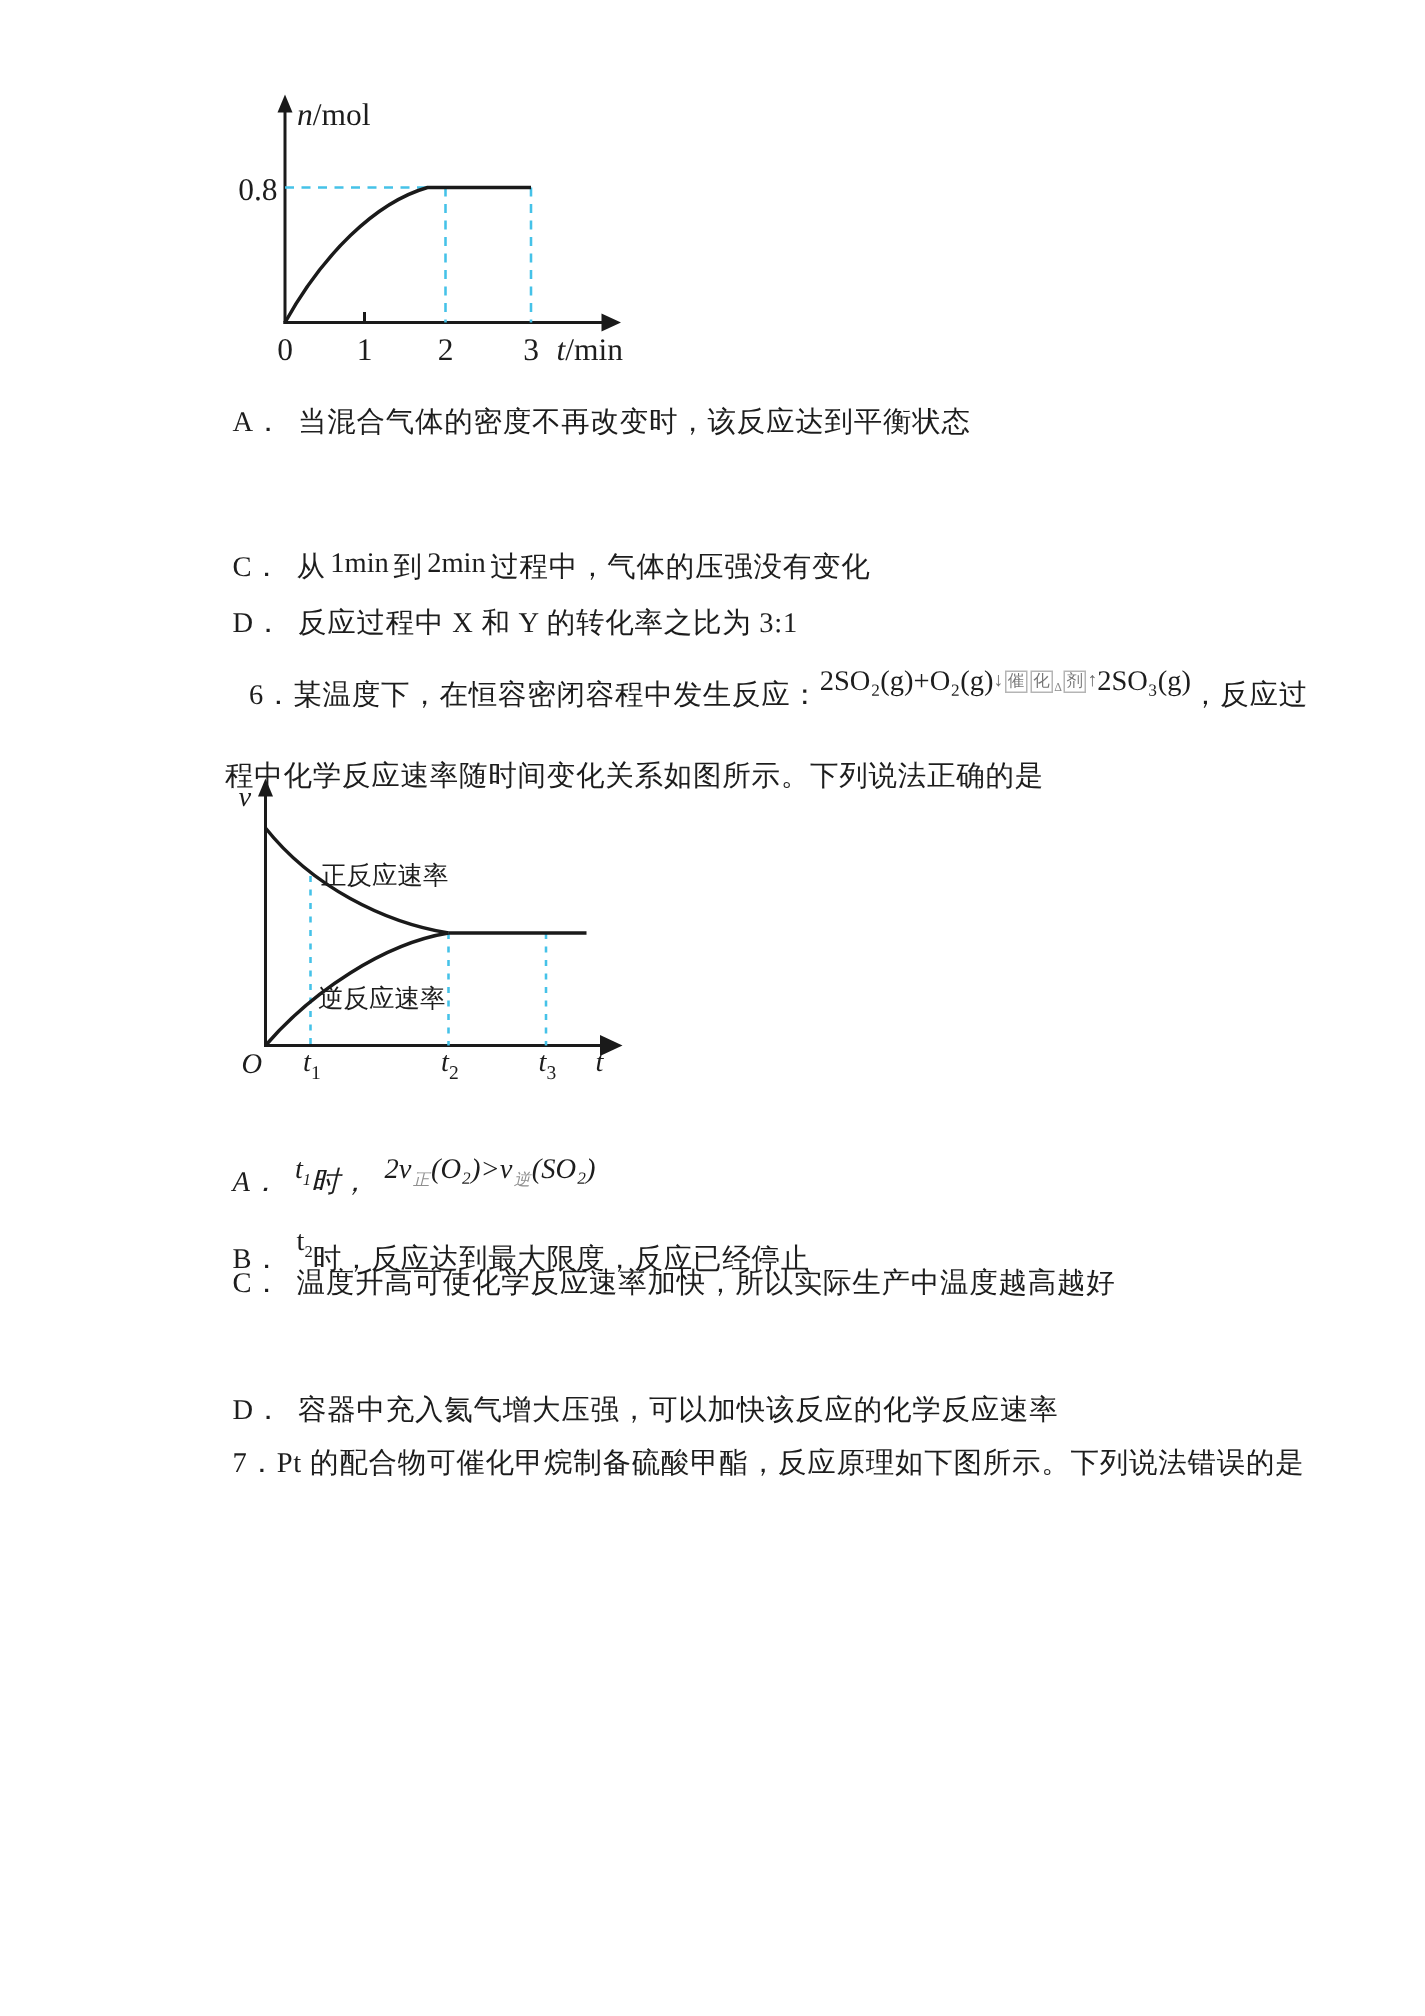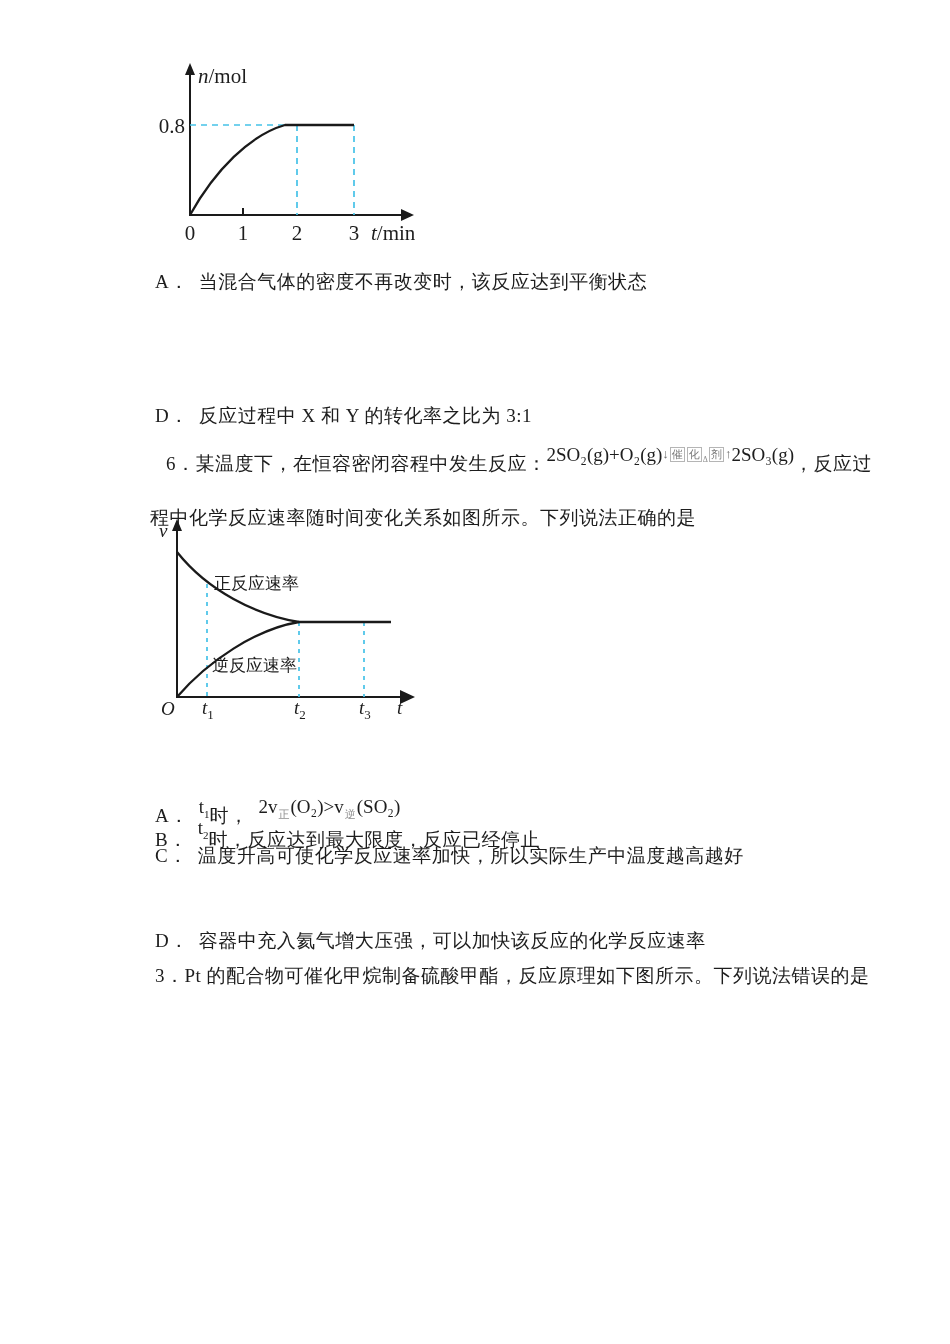--- a/index.html
+++ b/index.html
@@ -48,20 +48,23 @@
     <text x="142" y="182" font-size="21" text-anchor="middle">2</text>
     <text x="199" y="182" font-size="21" text-anchor="middle">3</text>
     <text x="216" y="182" font-size="21"><tspan font-style="italic">t</tspan><tspan>/min</tspan></text>
   </svg>
 
   <p class="line" style="left:155px;top:250px;">
     <span class="lbl">A．</span><span>当混合气体的密度不再改变时，该反应达到平衡状态</span>
   </p>
 
 
+  <p class="line" style="left:155px;top:347px;">
+    <span class="lbl">C．</span><span>从</span><span class="raised-sm fml">1min</span><span>到</span><span class="raised-sm fml">2min</span><span>过程中，气体的压强没有变化</span>
+  </p>
 
   <p class="line" style="left:155px;top:384px;">
     <span class="lbl">D．</span><span>反应过程中 X 和 Y 的转化率之比为 3:1</span>
   </p>
 
   <p class="line" style="left:155px;top:432px;margin-left:11px;">
     <span>6．某温度下，在恒容密闭容程中发生反应：</span><span class="raised fml"><span>2SO₂(g)+O₂(g)</span><span class="garble"><span>↓</span><span class="tofu">催</span><span class="tofu">化</span><sub class="gsub">Δ</sub><span class="tofu">剂</span><span>↑</span></span><span>2SO₃(g)</span></span><span>，反应过</span>
   </p>
   <p class="line" style="left:150px;top:486px;">
     <span>程中化学反应速率随时间变化关系如图所示。下列说法正确的是</span>
@@ -85,33 +88,33 @@
     <text x="9" y="22" font-size="19" font-style="italic">v</text>
     <text x="64" y="74" font-size="17">正反应速率</text>
     <text x="62" y="156" font-size="17">逆反应速率</text>
     <text x="11" y="200" font-size="19" font-style="italic">O</text>
     <text x="52" y="199" font-size="19"><tspan font-style="italic">t</tspan><tspan dy="5" font-size="13">1</tspan></text>
     <text x="144" y="199" font-size="19"><tspan font-style="italic">t</tspan><tspan dy="5" font-size="13">2</tspan></text>
     <text x="209" y="199" font-size="19"><tspan font-style="italic">t</tspan><tspan dy="5" font-size="13">3</tspan></text>
     <text x="247" y="199" font-size="19" font-style="italic">t</text>
   </svg>
 
-  <p class="line" style="left:155px;top:784px;">
+  <p class="line" style="left:155px;top:757px;font-style:italic;">
     <span class="lbl">A．</span><span class="raised fml"><span>t</span><sub style="font-size:11px;">1</sub></span><span>时，</span><span class="raised fml" style="margin-left:10px;"><span>2v</span><span class="fsub">正</span><span>(O₂)&gt;v</span><span class="fsub">逆</span><span>(SO₂)</span></span>
   </p>
 
   <p class="line" style="left:155px;top:808px;">
     <span class="lbl">B．</span><span class="raised fml" style="top:-12px;"><span>t</span><sub style="font-size:11px;">2</sub></span><span>时，反应达到最大限度，反应已经停止</span>
   </p>
 
   <p class="line" style="left:155px;top:824px;">
     <span class="lbl">C．</span><span>温度升高可使化学反应速率加快，所以实际生产中温度越高越好</span>
   </p>
 
   <p class="line" style="left:155px;top:909px;">
     <span class="lbl">D．</span><span>容器中充入氦气增大压强，可以加快该反应的化学反应速率</span>
   </p>
 
   <p class="line" style="left:155px;top:944px;">
-    <span>3．Pt 的配合物可催化甲烷制备硫酸甲酯，反应原理如下图所示。下列说法错误的是</span>
+    <span>7．Pt 的配合物可催化甲烷制备硫酸甲酯，反应原理如下图所示。下列说法错误的是</span>
   </p>
 
 </div>
 
 </body></html>

